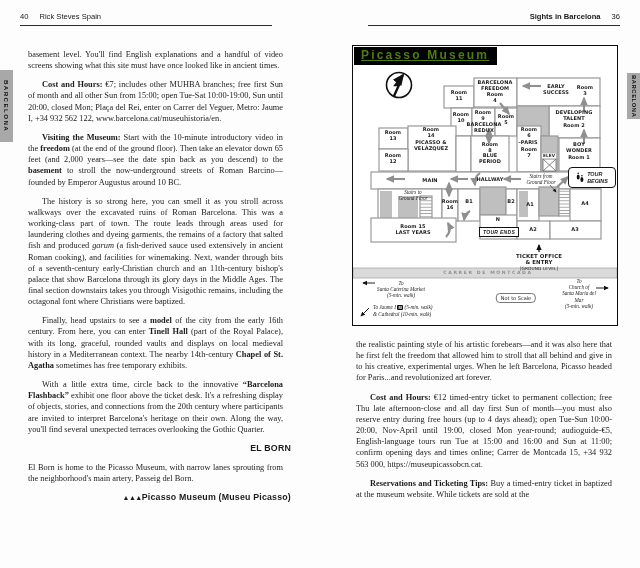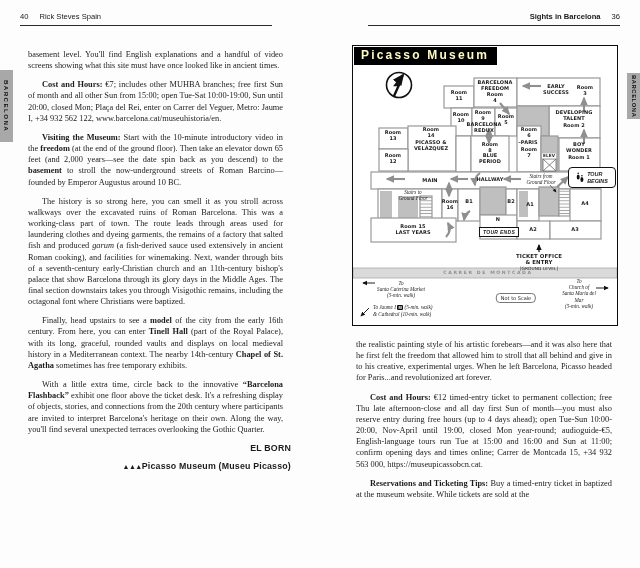--- a/index.html
+++ b/index.html
@@ -23,22 +23,22 @@
   .col{position:absolute;text-align:justify;font-size:8.35px;line-height:11.15px;}
   #colL{left:20px;top:41px;width:271px;}
   #colR{left:348px;top:331px;width:272px;}
   .col p{margin:8px;text-indent:14px;}
   .col p.ni{text-indent:0;}
   .hd{font:bold 8.8px/11px "Liberation Sans",sans-serif;letter-spacing:0.2px;margin:7px 0 3px;text-align:right;}
   .tri{font-size:7px;letter-spacing:-0.5px;}
   .ital{font-style:italic;}
   
   #map{position:absolute;left:352px;top:45px;width:264px;height:279px;background:#fff;border:1.5px solid #0d0d0d;}
-  #mapTitle{position:absolute;left:1px;top:1px;background:#000;color:#fef9c3;z-index:4;
-            font:bold 12px/17px "Liberation Sans",sans-serif;letter-spacing:2.2px;padding:0 8px 1px 7px;}
+  #mapTitle{position:absolute;left:1px;top:1px;background:#000;color:#4d7c0f;z-index:4;
+            font:bold 12px/17px "Liberation Sans",sans-serif;letter-spacing:2.2px;padding:0 8px 1px 7px;text-decoration:underline;}
   #plan{position:absolute;left:0;top:0;z-index:1;}
   .ml{position:absolute;transform:translate(-50%,-50%);z-index:3;text-align:center;white-space:pre-line;
       font:700 5px/1.18 "DejaVu Sans",sans-serif;letter-spacing:0.1px;color:#1d1d1d;}
   .rm{font-weight:600;}
   .it{font:italic 5.2px/1.2 "Liberation Serif",serif;letter-spacing:0;}
   .gray{color:#8f8f8f;letter-spacing:1.6px;font-size:4.6px;font-weight:600;}
   .sub{font-weight:500;font-size:4.3px;}
   .elevchip{background:#fff;padding:0 1px;font-size:4.2px;}
   #tourBegins{position:absolute;left:215px;top:121px;width:46px;height:19px;background:#fff;border:1px solid #111;
       border-radius:4px;display:flex;align-items:center;justify-content:center;gap:3px;z-index:3;}
@@ -66,20 +66,21 @@
 <div class="tab" id="tabR">BARCELONA</div>
 
 <div class="col" id="colL">
   <p class="ni"><span>basement level. You'll find English explanations and a handful of video screens showing what this site must have once looked like in ancient times.</span></p>
   <p><b>Cost and Hours:</b><span> €7; includes other MUHBA branches; free first Sun of month and all other Sun from 15:00; open Tue-Sat 10:00-19:00, Sun until 20:00, closed Mon; Plaça del Rei, enter on Carrer del Veguer, Metro: Jaume I, +34 932 562 122, www.barcelona.cat/museuhistoria/en.</span></p>
   <p><b>Visiting the Museum:</b><span> Start with the 10-minute introductory video in the </span><b>freedom</b><span> (at the end of the ground floor). Then take an elevator down 65 feet (and 2,000 years—see the date spin back as you descend) to the </span><b>basement</b><span> to stroll the now-underground streets of Roman Barcino—founded by Emperor Augustus around 10 BC.</span></p>
   <p><span>The history is so strong here, you can smell it as you stroll across walkways over the excavated ruins of Roman Barcelona. This was a working-class part of town. The route leads through areas used for laundering clothes and dyeing garments, the remains of a factory that salted fish and produced </span><span class="ital">garum</span><span> (a fish-derived sauce used extensively in ancient Roman cooking), and facilities for winemaking. Next, wander through bits of a seventh-century early-Christian church and an 11th-century bishop's palace that show Barcelona through its glory days in the Middle Ages. The final section downstairs takes you through Visigothic remains, including the octagonal font where Christians were baptized.</span></p>
   <p><span>Finally, head upstairs to see a </span><b>model</b><span> of the city from the early 16th century. From here, you can enter </span><b>Tinell Hall</b><span> (part of the Royal Palace), with its long, graceful, rounded vaults and displays on local medieval history in a Mediterranean context. The nearby 14th-century </span><b>Chapel of St. Agatha</b><span> sometimes has free temporary exhibits.</span></p>
   <p><span>With a little extra time, circle back to the innovative </span><b>“Barcelona Flashback”</b><span> exhibit one floor above the ticket desk. It's a refreshing display of objects, stories, and connections from the 20th century where participants are invited to interpret Barcelona's heritage on their own. Along the way, you'll find several unexpected terraces overlooking the Gothic Quarter.</span></p>
   <div class="hd">EL BORN</div>
+  <p class="ni"><span>El Born is home to the Picasso Museum, with narrow lanes sprouting from the neighborhood's main artery, Passeig del Born.</span></p>
   <div class="hd"><span class="tri">▲▲▲</span><span>Picasso Museum (Museu Picasso)</span></div>
 </div>
 
 <div id="map">
   <div id="mapTitle">Picasso Museum</div>
 
   <svg id="plan" width="264" height="279" viewBox="0 0 264 279">
     <defs>
       <marker id="ag" markerWidth="4.6" markerHeight="4.6" refX="7.5" refY="5" viewBox="0 0 10 10" orient="auto-start-reverse">
           <path d="M0,1 L9,5 L0,9 z" fill="#8f8f8f"></path>

